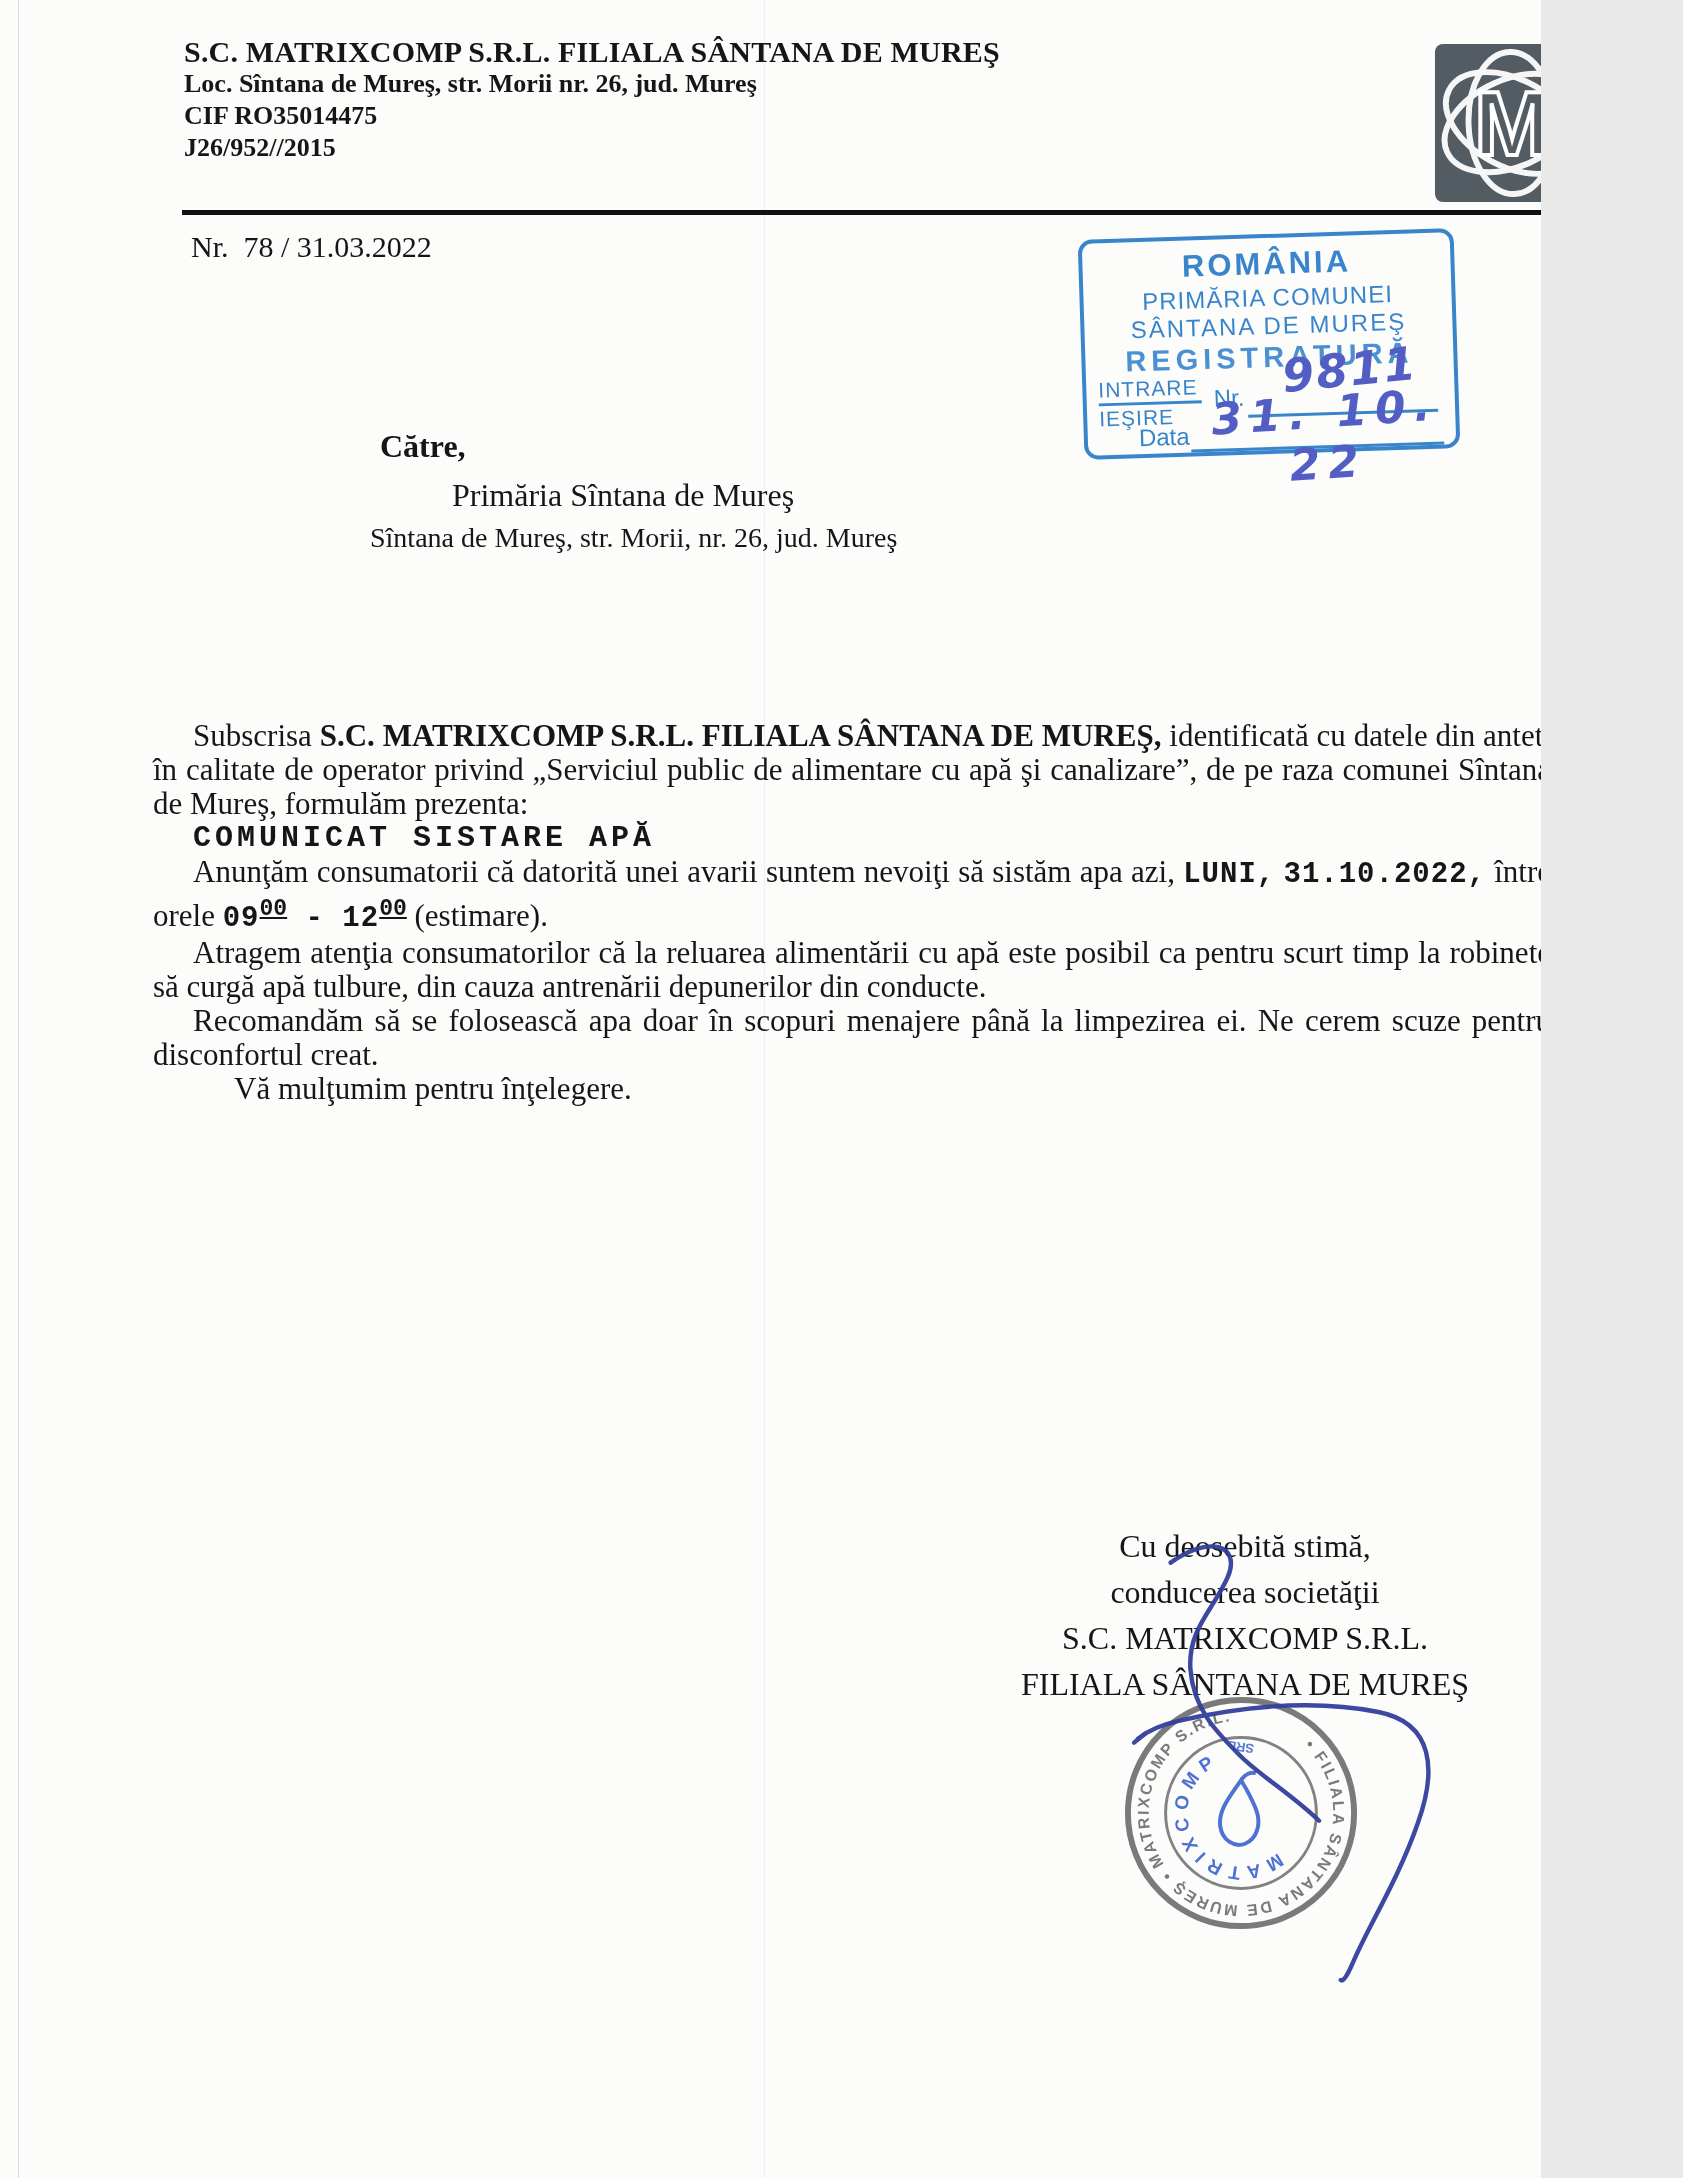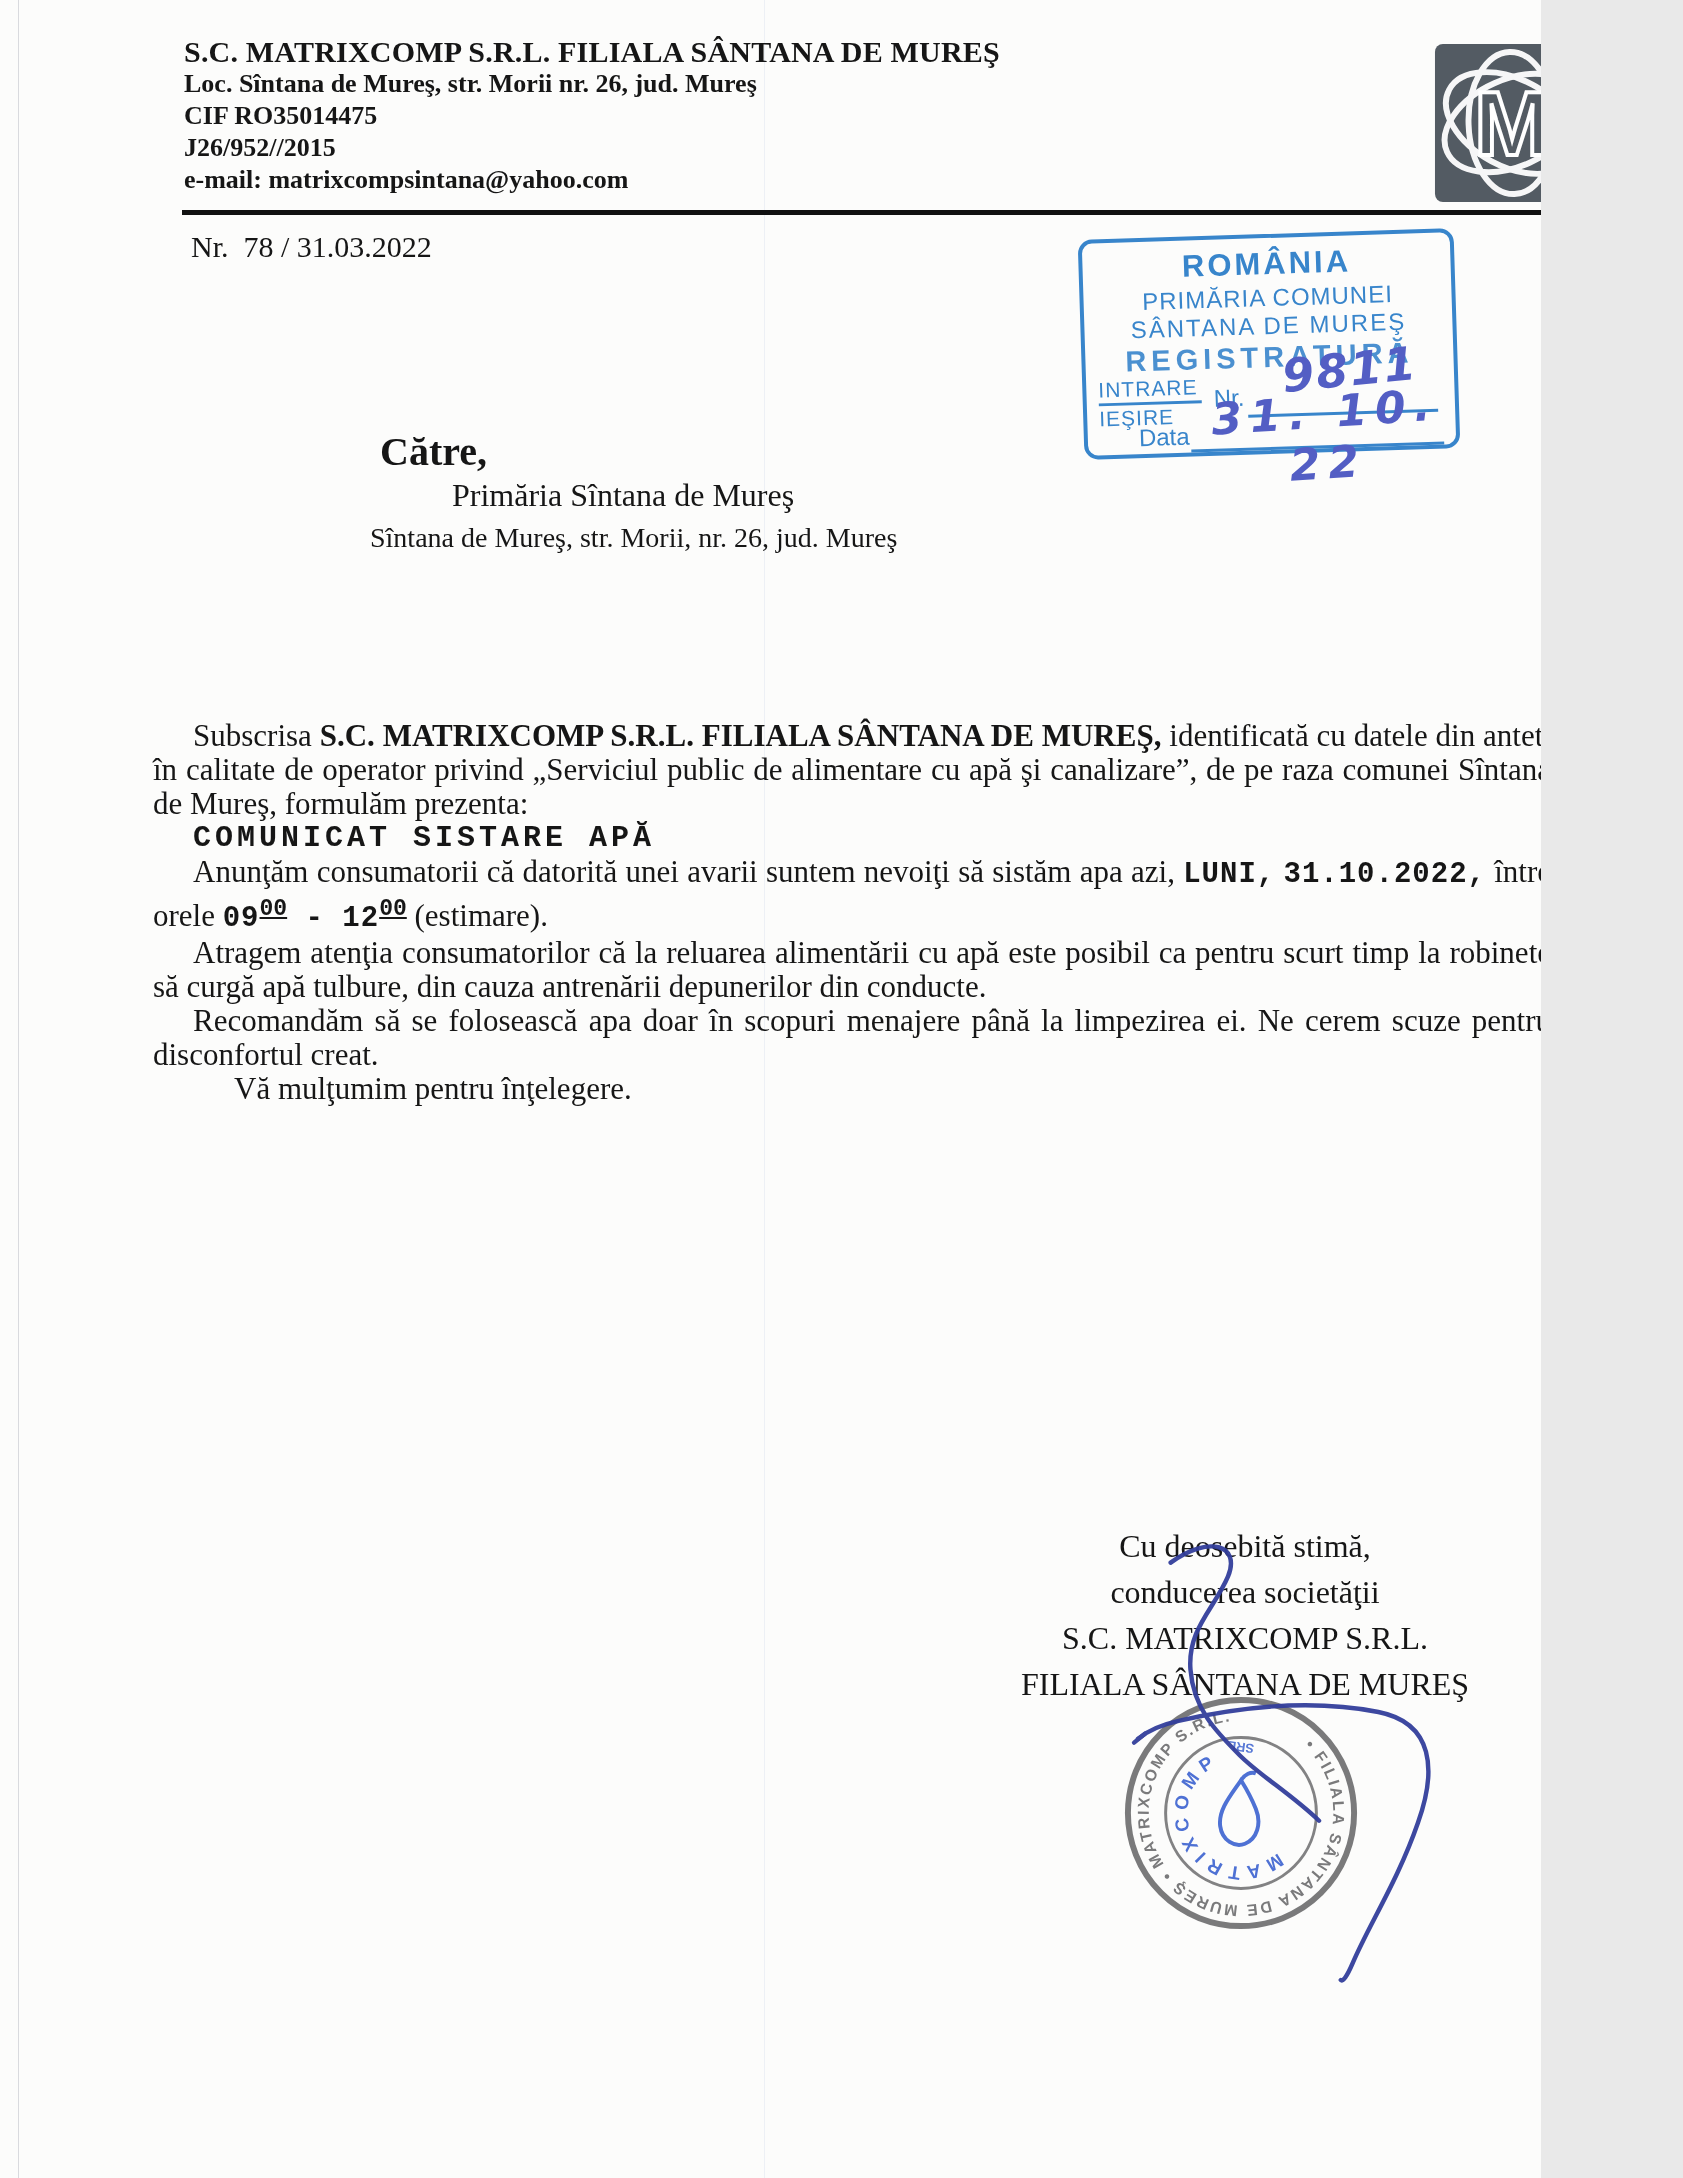--- a/index.html
+++ b/index.html
@@ -39,21 +39,21 @@
   .rs-iesire{padding-top:1px;}
   .rs-nr-label{position:absolute; left:127px; top:145px; font-size:24px;}
   .rs-nr-line{position:absolute; left:161px; top:176px; width:190px; height:3px; background:#2e7fc9;}
   .rs-data-label{position:absolute; left:51px; top:182px; font-size:24px;}
   .rs-data-line{position:absolute; left:103px; top:209px; width:253px; height:3px; background:#2e7fc9;}
   .pen{font-family:"DejaVu Sans", sans-serif; font-style:italic; color:#4a56c2; font-weight:bold;}
   .rs-nr-value{position:absolute; left:196px; top:107px; font-size:46px; transform:rotate(-4deg); letter-spacing:2px;}
   .rs-data-value{position:absolute; left:109px; top:150px; font-size:44px; letter-spacing:8px; transform:rotate(-2deg);}
 
   
-  .to-salutation{position:absolute; left:380px; top:428px; font-size:40px; font-weight:bold;}
+  .to-salutation{position:absolute; left:380px; top:428px; font-size:32px; font-weight:bold;}
   .to-name{position:absolute; left:452px; top:477px; font-size:32px;}
   .to-address{position:absolute; left:370px; top:522px; font-size:28px;}
 
   
   .body-text{position:absolute; left:153px; top:719px; width:1398px; font-size:31px; line-height:34px;}
   .body-text p{margin:0; text-align:justify; text-indent:40px;}
   .para-title{margin-top:27px; text-align:center;
     font-family:"Liberation Mono", monospace; font-weight:bold; font-size:30px; letter-spacing:4px;}
   .para-announce{margin-top:46px;}
   .para-attention{margin-top:15px;}
@@ -76,21 +76,20 @@
 <div class="page">
 
   <div class="artifact-line" style="left:18px;"></div>
   <div class="artifact-line center" style="left:764px;"></div>
 
   <div class="letterhead">
     <div class="lh-company">S.C. MATRIXCOMP S.R.L. FILIALA SÂNTANA DE MUREŞ</div>
     <div class="lh-line">Loc. Sîntana de Mureş, str. Morii nr. 26, jud. Mureş</div>
     <div class="lh-line">CIF RO35014475</div>
     <div class="lh-line">J26/952//2015</div>
-    <div class="lh-line">e-mail: matrixcompsintana@yahoo.com</div>
   </div>
 
   <svg class="logo" viewBox="0 0 160 164">
     <defs>
         <clipPath id="logoclip">
           <rect x="2" y="2" width="156" height="160" rx="8"></rect>
         </clipPath>
       </defs>
     <rect x="2" y="2" width="156" height="160" rx="8" fill="#535b63"></rect>
     <g clip-path="url(#logoclip)" stroke="#ffffff" stroke-width="6" fill="none" opacity="0.95">

